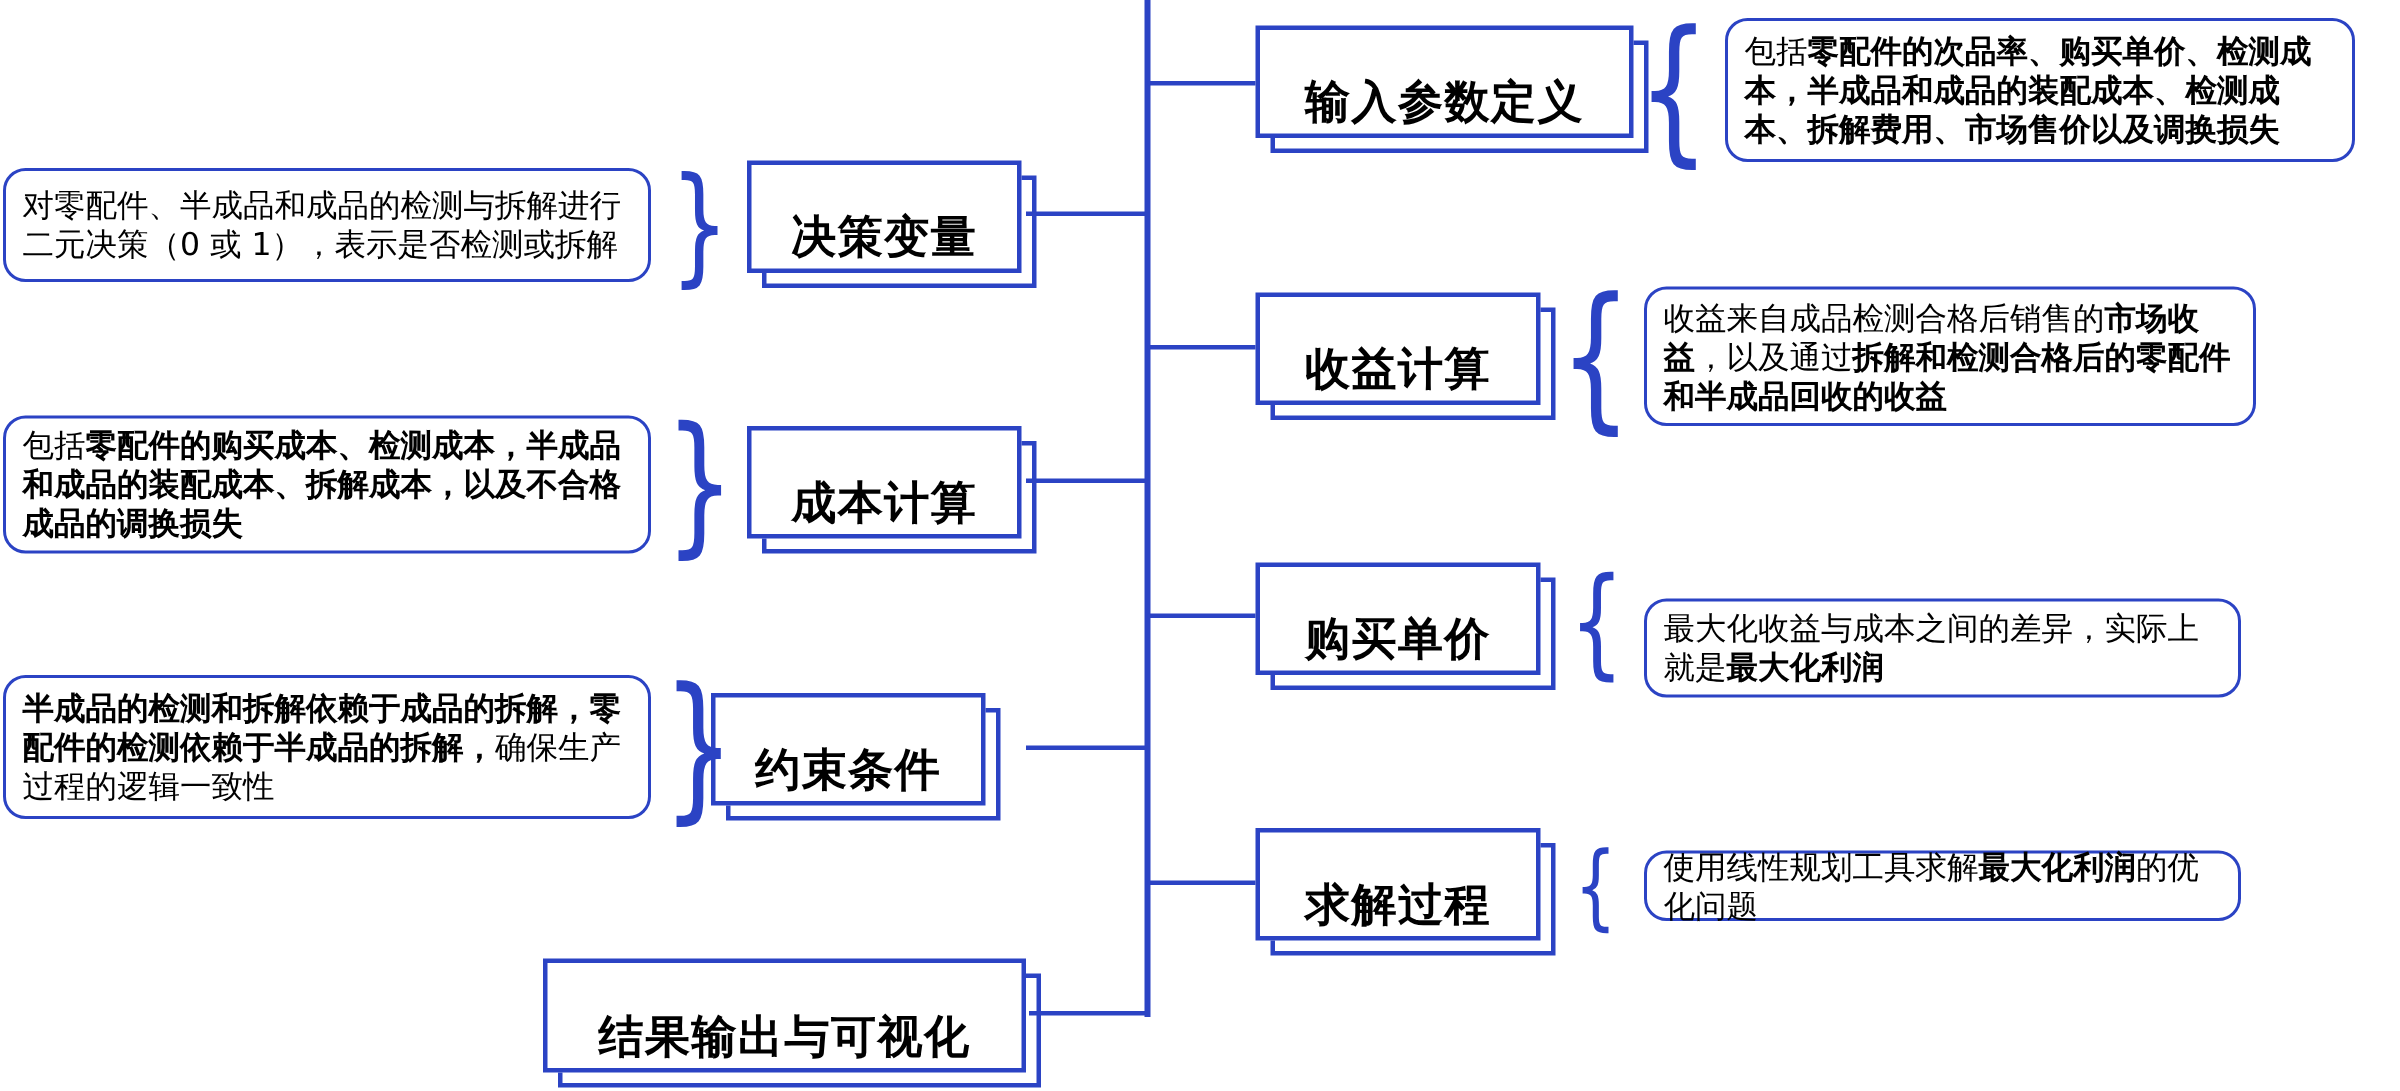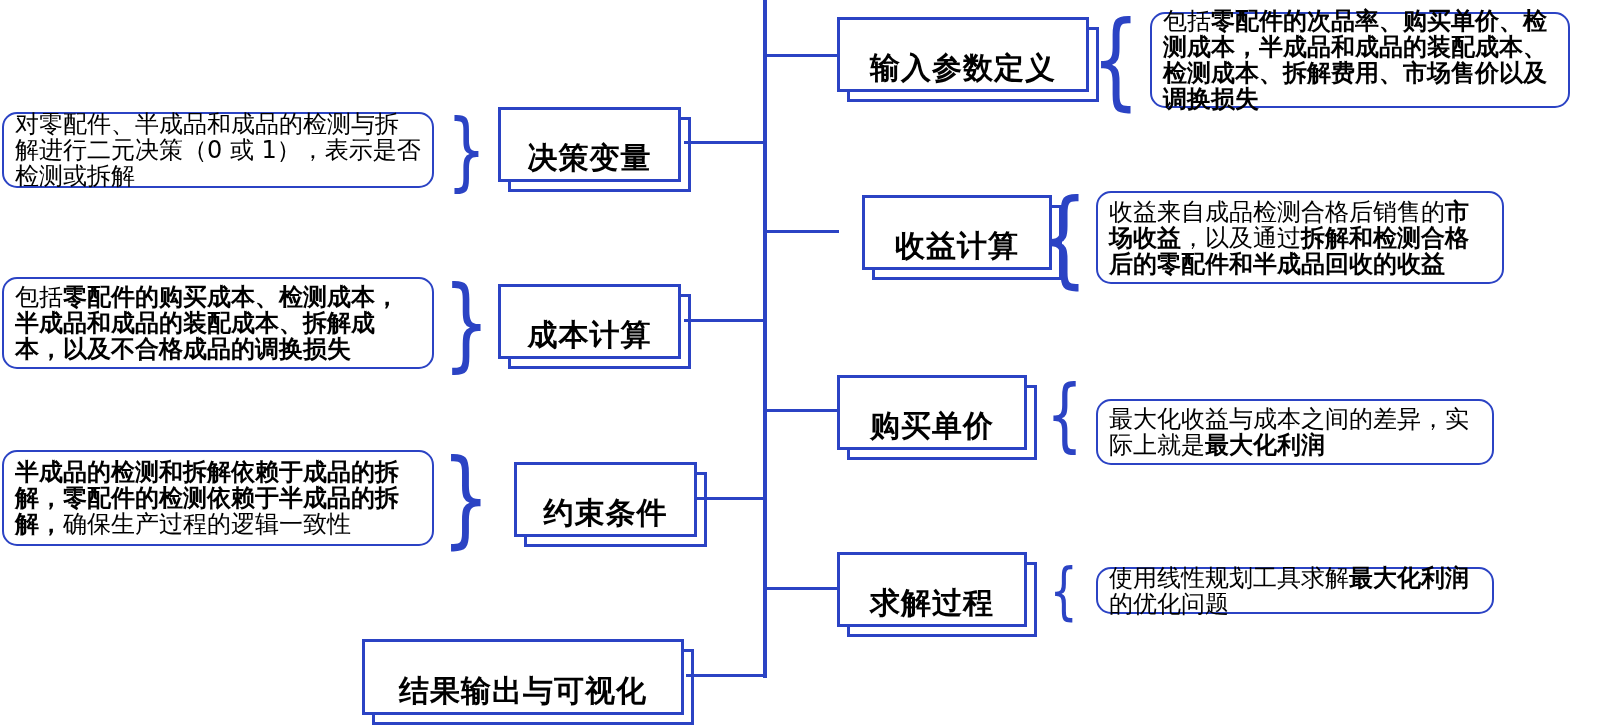--- a/index.html
+++ b/index.html
@@ -23,30 +23,30 @@
   
   .node{position:absolute;}
   .node-shadow{position:absolute;left:10px;top:10px;width:100%;height:100%;
     border:3px solid var(--blue);box-sizing:border-box;background:transparent;}
   .node-card{position:absolute;left:0;top:0;width:100%;height:100%;background:#fff;
     border:3px solid var(--blue);box-sizing:border-box;
     display:flex;align-items:flex-end;justify-content:center;}
   .node-title{font-size:30px;font-weight:700;letter-spacing:1px;white-space:nowrap;}
   #nl1{left:498px;top:107px;width:183px;height:75px;}
   #nl2{left:498px;top:284px;width:183px;height:75px;}
-  #nl3{left:514px;top:462px;width:183px;height:75px;}
+  #nl3{left:474px;top:462px;width:183px;height:75px;}
   #nl4{left:362px;top:639px;width:322px;height:76px;}
   #nr1{left:837px;top:17px;width:252px;height:75px;}
-  #nr2{left:837px;top:195px;width:190px;height:75px;margin-left:25px;}
+  #nr2{left:837px;top:195px;width:190px;height:75px;}
   #nr3{left:837px;top:375px;width:190px;height:75px;}
   #nr4{left:837px;top:552px;width:190px;height:75px;text-decoration:underline;}
   
   .desc{position:absolute;background:#fff;border:2.5px solid var(--blue);border-radius:15px;
     box-sizing:border-box;display:flex;align-items:center;padding:4px 11px;}
-  .desc-text{margin:0;font-size:24px;line-height:26px;letter-spacing:0;width:100%;}
+  .desc-text{margin:0;font-size:21px;line-height:26px;letter-spacing:0;width:100%;}
   .desc-text .b{font-weight:700;}
   #dl1{left:2px;top:112px;width:432px;height:76px;}
   #dl2{left:2px;top:277px;width:432px;height:92px;}
   #dl3{left:2px;top:450px;width:432px;height:96px;justify-content:center;}
   #dr1{left:1150px;top:12px;width:420px;height:96px;}
   #dr2{left:1096px;top:191px;width:408px;height:93px;font-family:Liberation Serif, serif;}
   #dr3{left:1096px;top:399px;width:398px;height:66px;}
   #dr4{left:1096px;top:567px;width:398px;height:47px;}
   
   .brace{position:absolute;display:flex;align-items:center;justify-content:center;color:var(--blue);}

